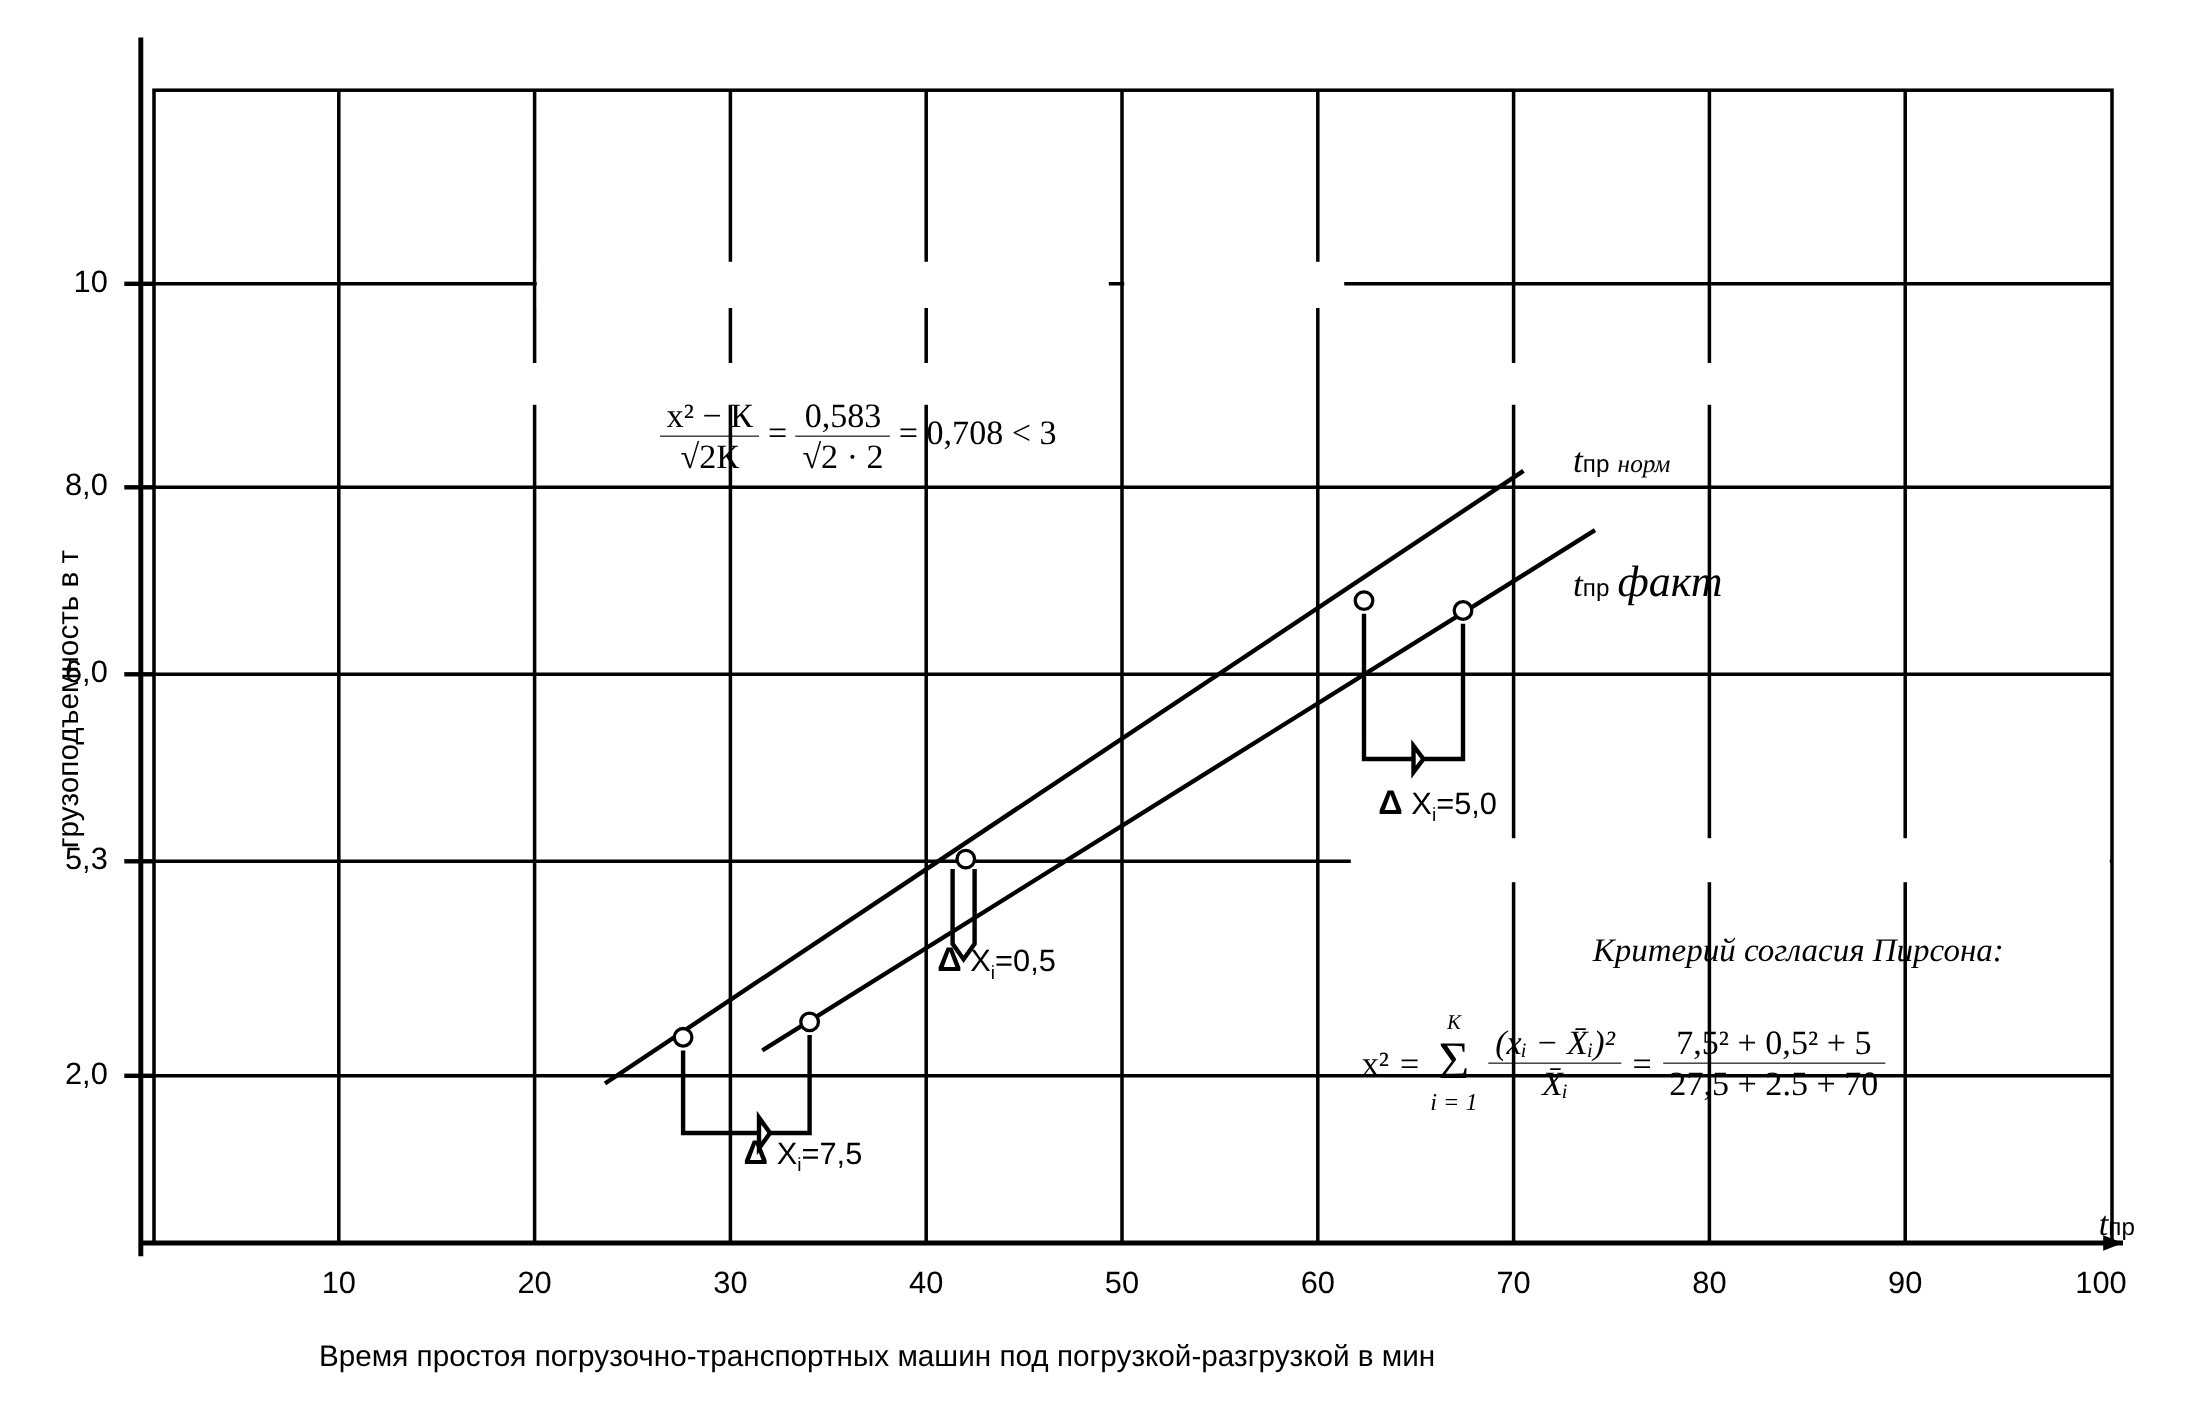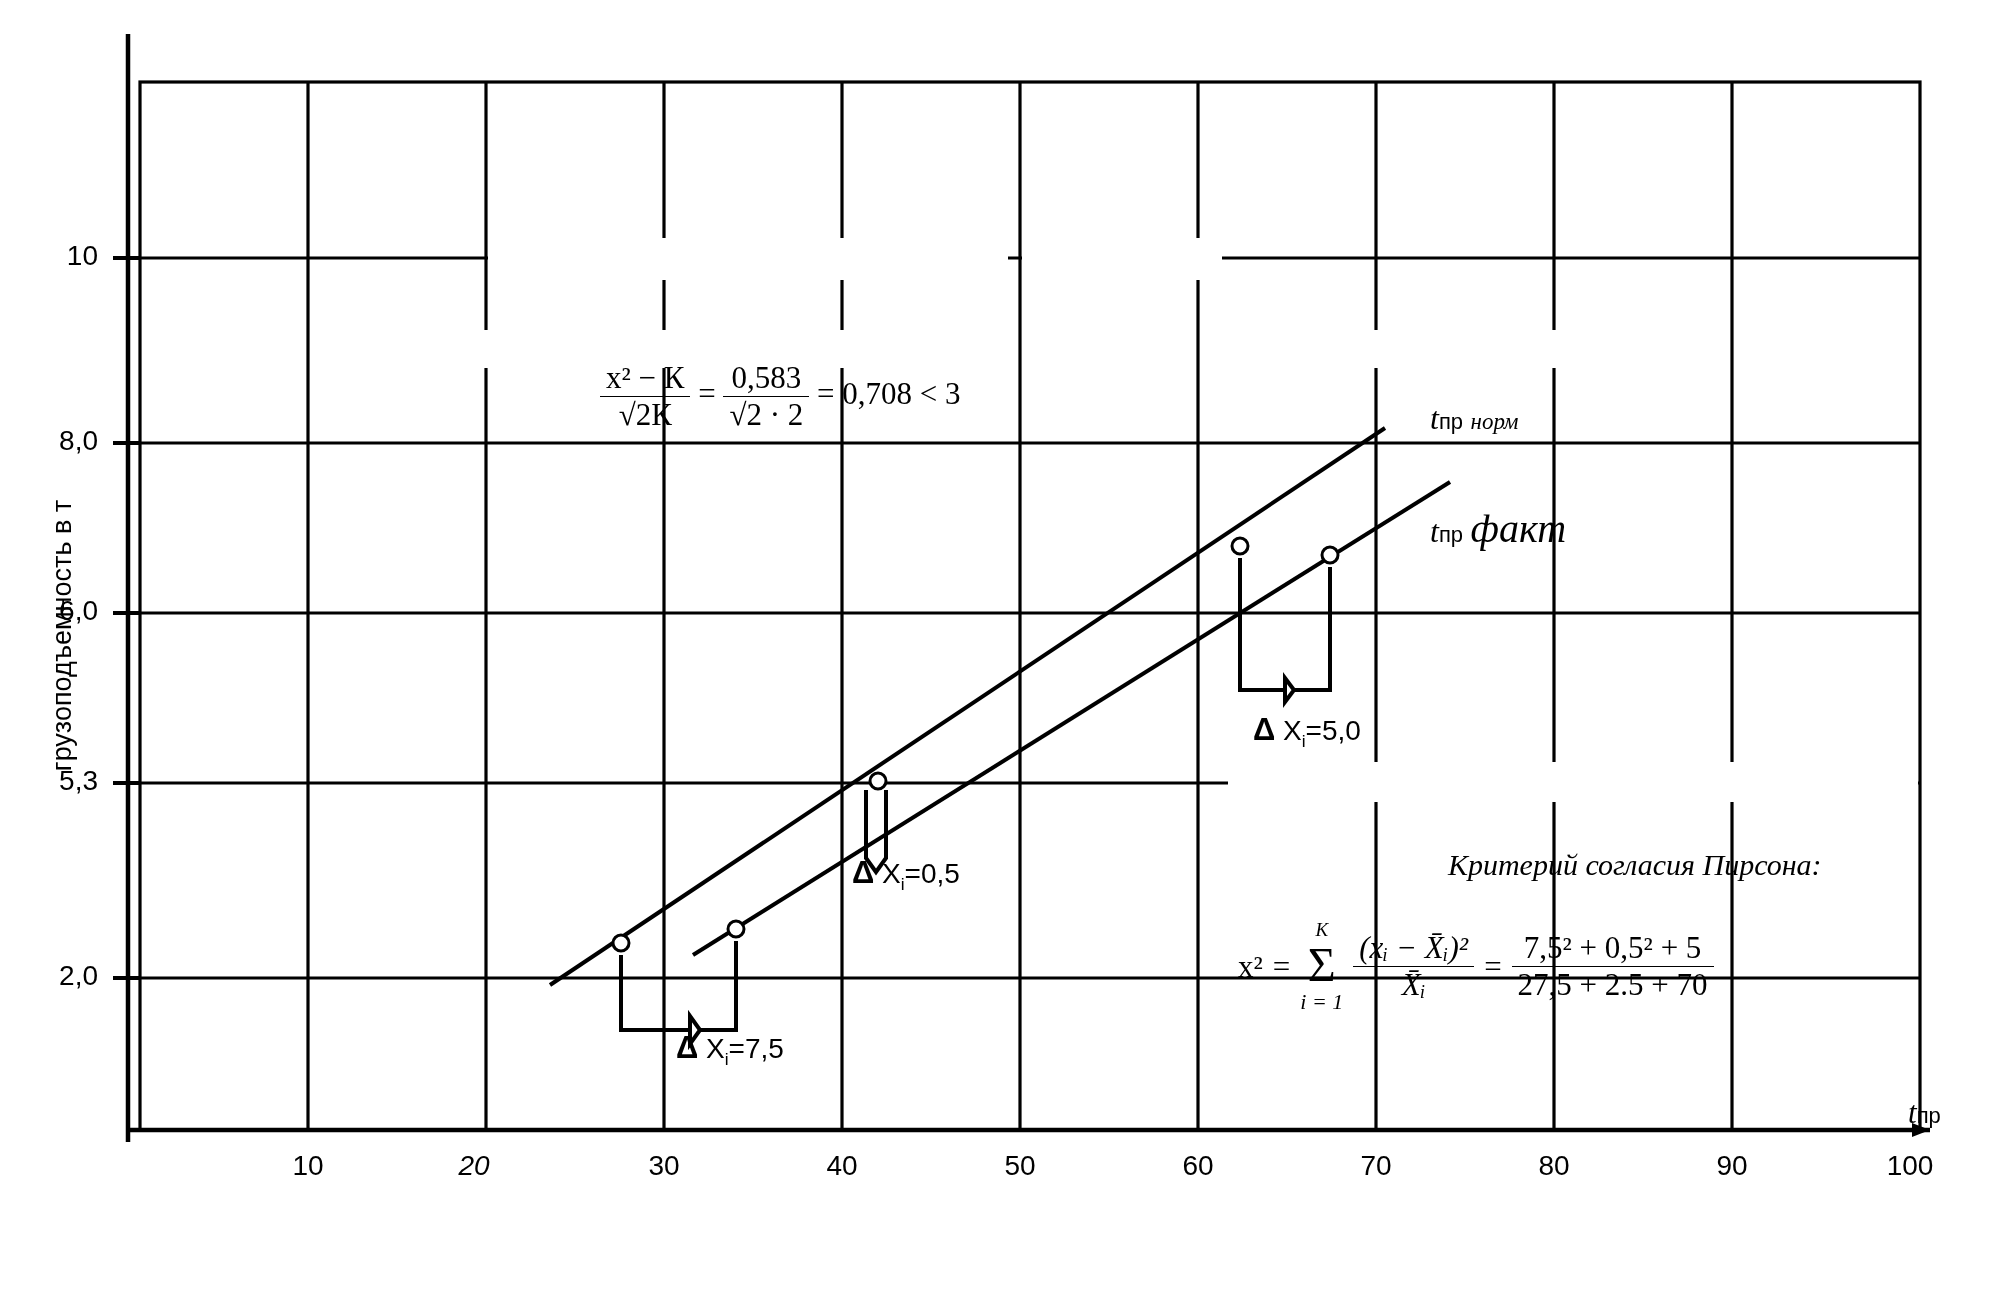--- a/index.html
+++ b/index.html
@@ -102,36 +102,37 @@
     <polygon points="1930,1130 1912,1123 1912,1137" fill="#000"></polygon>
   </svg>
 
   <div class="ticky" style="left:28px;top:960px;">2,0</div>
   <div class="ticky" style="left:28px;top:765px;">5,3</div>
   <div class="ticky" style="left:28px;top:595px;">6,0</div>
   <div class="ticky" style="left:28px;top:425px;">8,0</div>
   <div class="ticky" style="left:28px;top:240px;">10</div>
 
   <div class="tickx" style="left:268px;top:1150px;">10</div>
-  <div class="tickx" style="left:434px;top:1150px;font-style:italic;">20</div>
+  <div class="tickx" style="left:446px;top:1150px;">20</div>
   <div class="tickx" style="left:624px;top:1150px;">30</div>
   <div class="tickx" style="left:802px;top:1150px;">40</div>
   <div class="tickx" style="left:980px;top:1150px;">50</div>
   <div class="tickx" style="left:1158px;top:1150px;">60</div>
   <div class="tickx" style="left:1336px;top:1150px;">70</div>
   <div class="tickx" style="left:1514px;top:1150px;">80</div>
   <div class="tickx" style="left:1692px;top:1150px;">90</div>
   <div class="tickx" style="left:1870px;top:1150px;">100</div>
 
   <div class="abs lbl" style="left:1908px;top:1095px;">
     <span class="italic serif" style="font-size:31px;">t</span><span style="font-size:22px;">пр</span>
   </div>
 
   <div class="ylabel">грузоподъемность в т</div>
 
+  <div class="xcaption">Время простоя погрузочно-транспортных машин под погрузкой-разгрузкой в мин</div>
 
 
   <div class="abs math" style="left:600px;top:360px;">
     <span class="frac">
       <span class="num">x² − К</span>
       <span class="den">√2К</span>
     </span>
     <span>=</span>
     <span class="frac">
       <span class="num">0,583</span>

